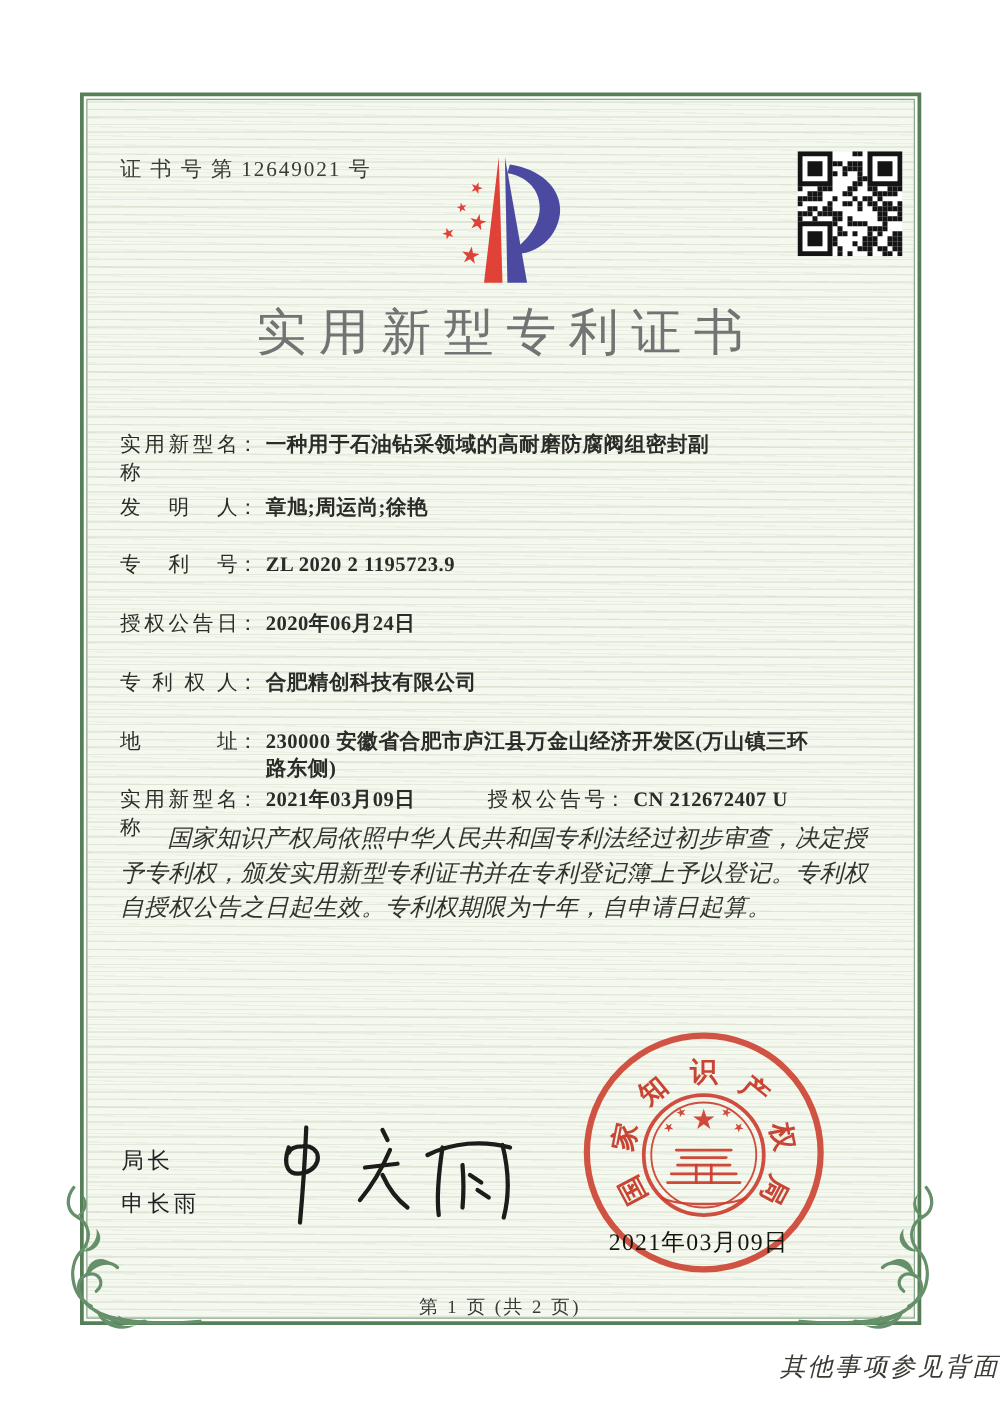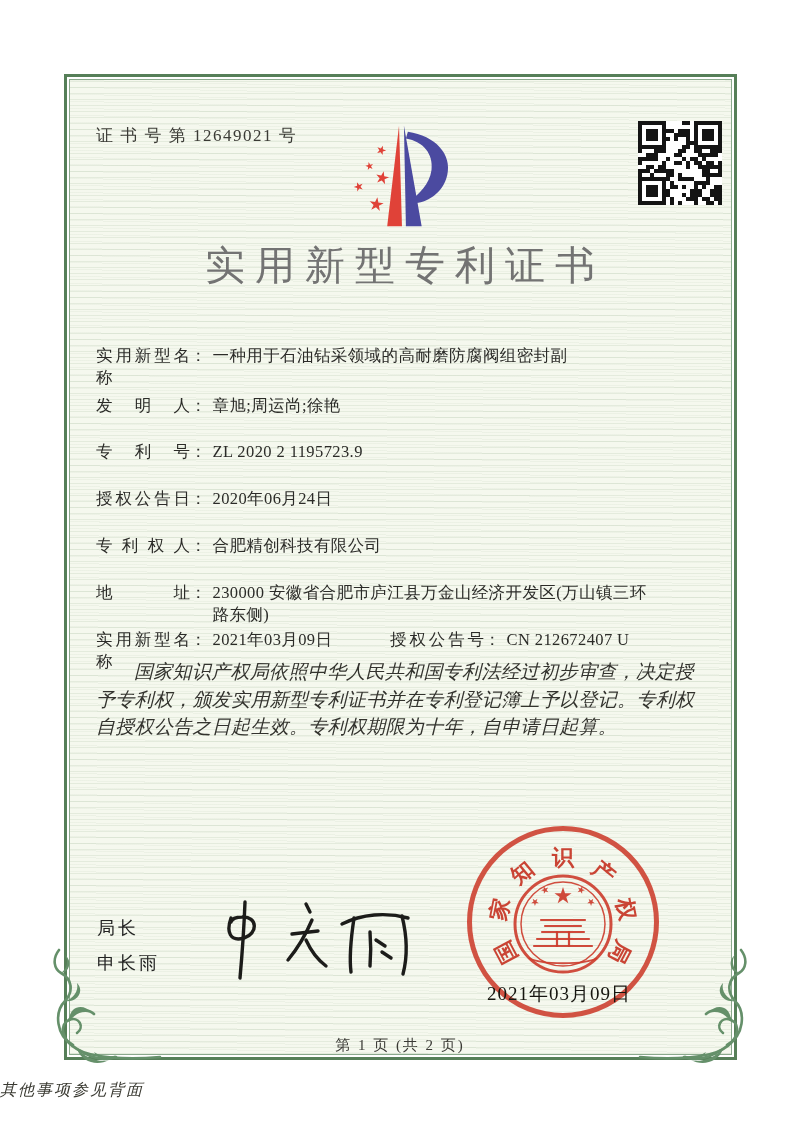--- a/index.html
+++ b/index.html
@@ -31,21 +31,21 @@
     font-size:40px; letter-spacing:10px; text-indent:10px; font-weight:500; color:#737373;
   }
   
   .fields{position:absolute; left:96px; top:340px; width:616px;}
   .frow{position:absolute; left:0; display:flex; align-items:flex-start; font-size:16.5px;}
   .frow .lab{
     display:inline-block; width:94px; text-align:justify; text-align-last:justify;
     flex:0 0 94px; letter-spacing:0;
   }
   .frow .sep{flex:0 0 auto; margin-right:6px;}
-  .frow .val{letter-spacing:0.4px; line-height:22px;}
+  .frow .val{letter-spacing:0.4px; line-height:22px;font-weight:bold;}
   .row0{top:5px;}  .row1{top:55px;align-items:center;} .row2{top:101px;} .row3{top:148px;}
   .row4{top:195px;} .row5{top:242px;} .rowg{top:289px; width:616px;}
   .row5 .val{width:436px;}
   .pairR{position:absolute; left:294px; top:0; display:flex;}
   .pairR .lab{display:inline-block; width:94px; text-align:justify; text-align-last:justify; flex:0 0 94px;}
   .pairR .sep{margin-right:6px;}
   
   .bodytext{
     position:absolute; left:96px; top:658px; width:610px;
     font-style:italic; font-size:19px; line-height:27.5px; color:#33332e;
@@ -62,21 +62,21 @@
   }
   .seal-char{
     position:absolute; left:50%; top:50%; width:26px; height:26px; margin:-13px;
     text-align:center; line-height:26px; transform-origin:center;
     font-size:22px; font-weight:bold; color:rgba(198,52,36,0.92);
   }
   .seal-emblem{position:absolute; left:50%; top:50%; width:104px; height:104px; margin:-50px 0 0 -52px;}
   .seal-date{position:absolute; left:487px; top:981px; font-size:19px; letter-spacing:1px; color:#15150f; z-index:5;}
   
   .page-num{position:absolute; left:0; right:0; top:1036px; text-align:center; font-size:15px; letter-spacing:2px; color:#3a3a35;}
-  .back-note{position:absolute; left:0; right:0; top:1080px; text-align:left; font-style:italic; font-size:16px; letter-spacing:2px; color:#3a3a32;}
+  .back-note{position:absolute; left:0; right:0; top:1080px; text-align:right; font-style:italic; font-size:20px; letter-spacing:2px; color:#3a3a32;}
 </style>
 </head>
 <body>
 
 <div class="page">
 
   <div class="frame">
     <div class="frame-inner"></div>
   </div>
 

